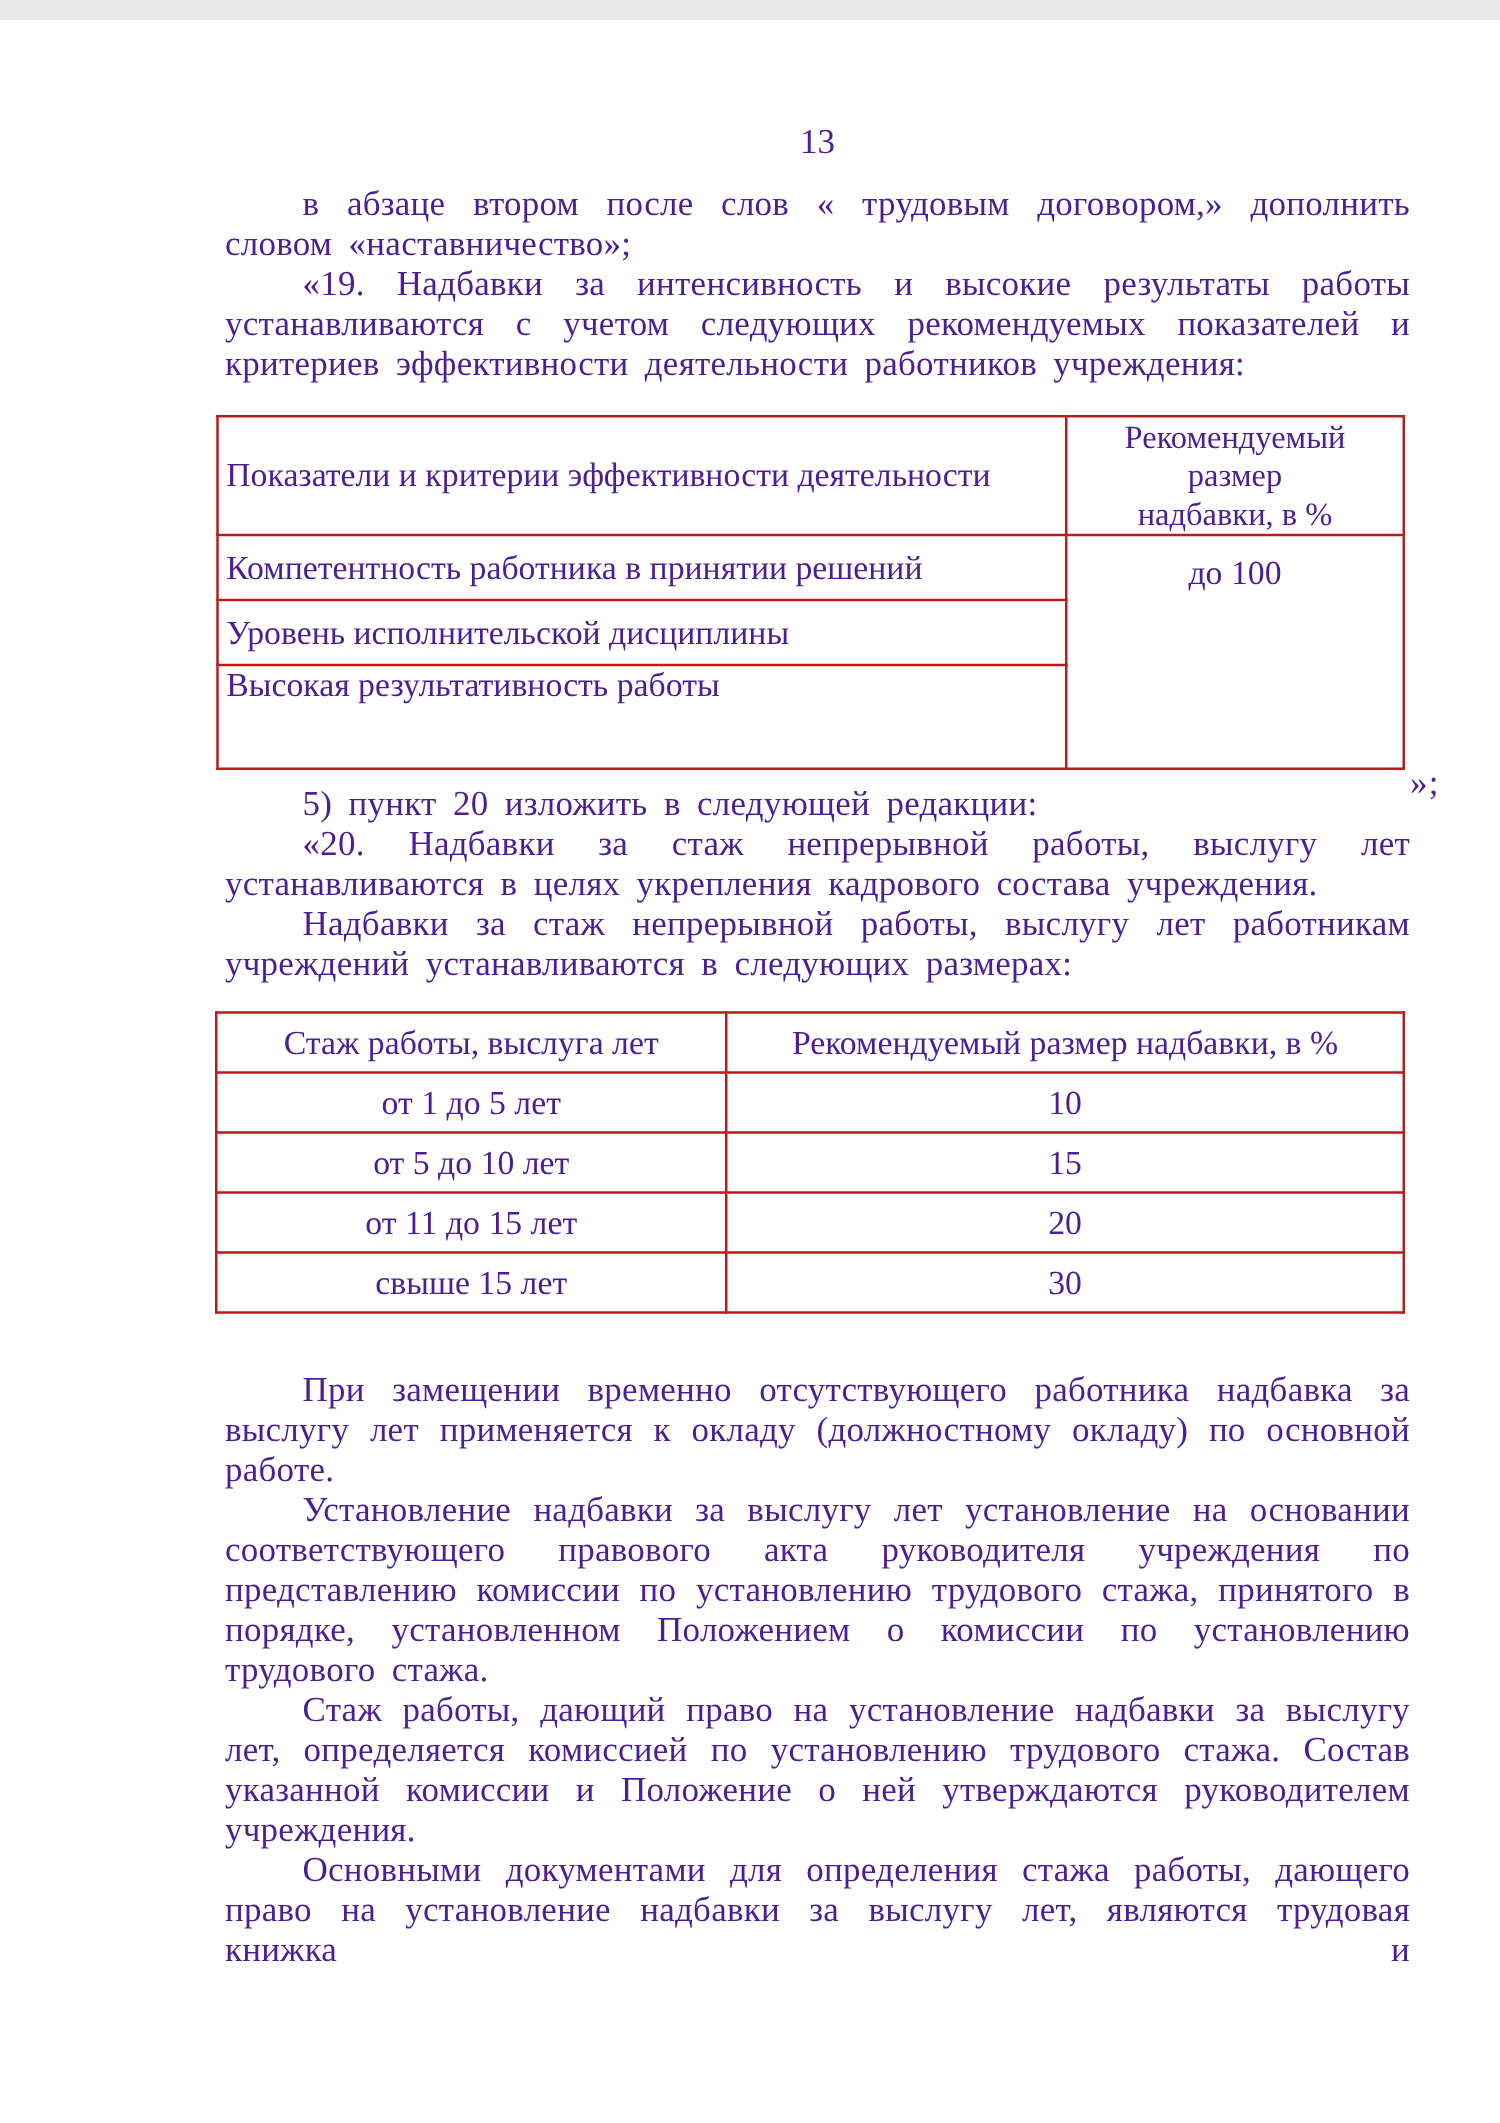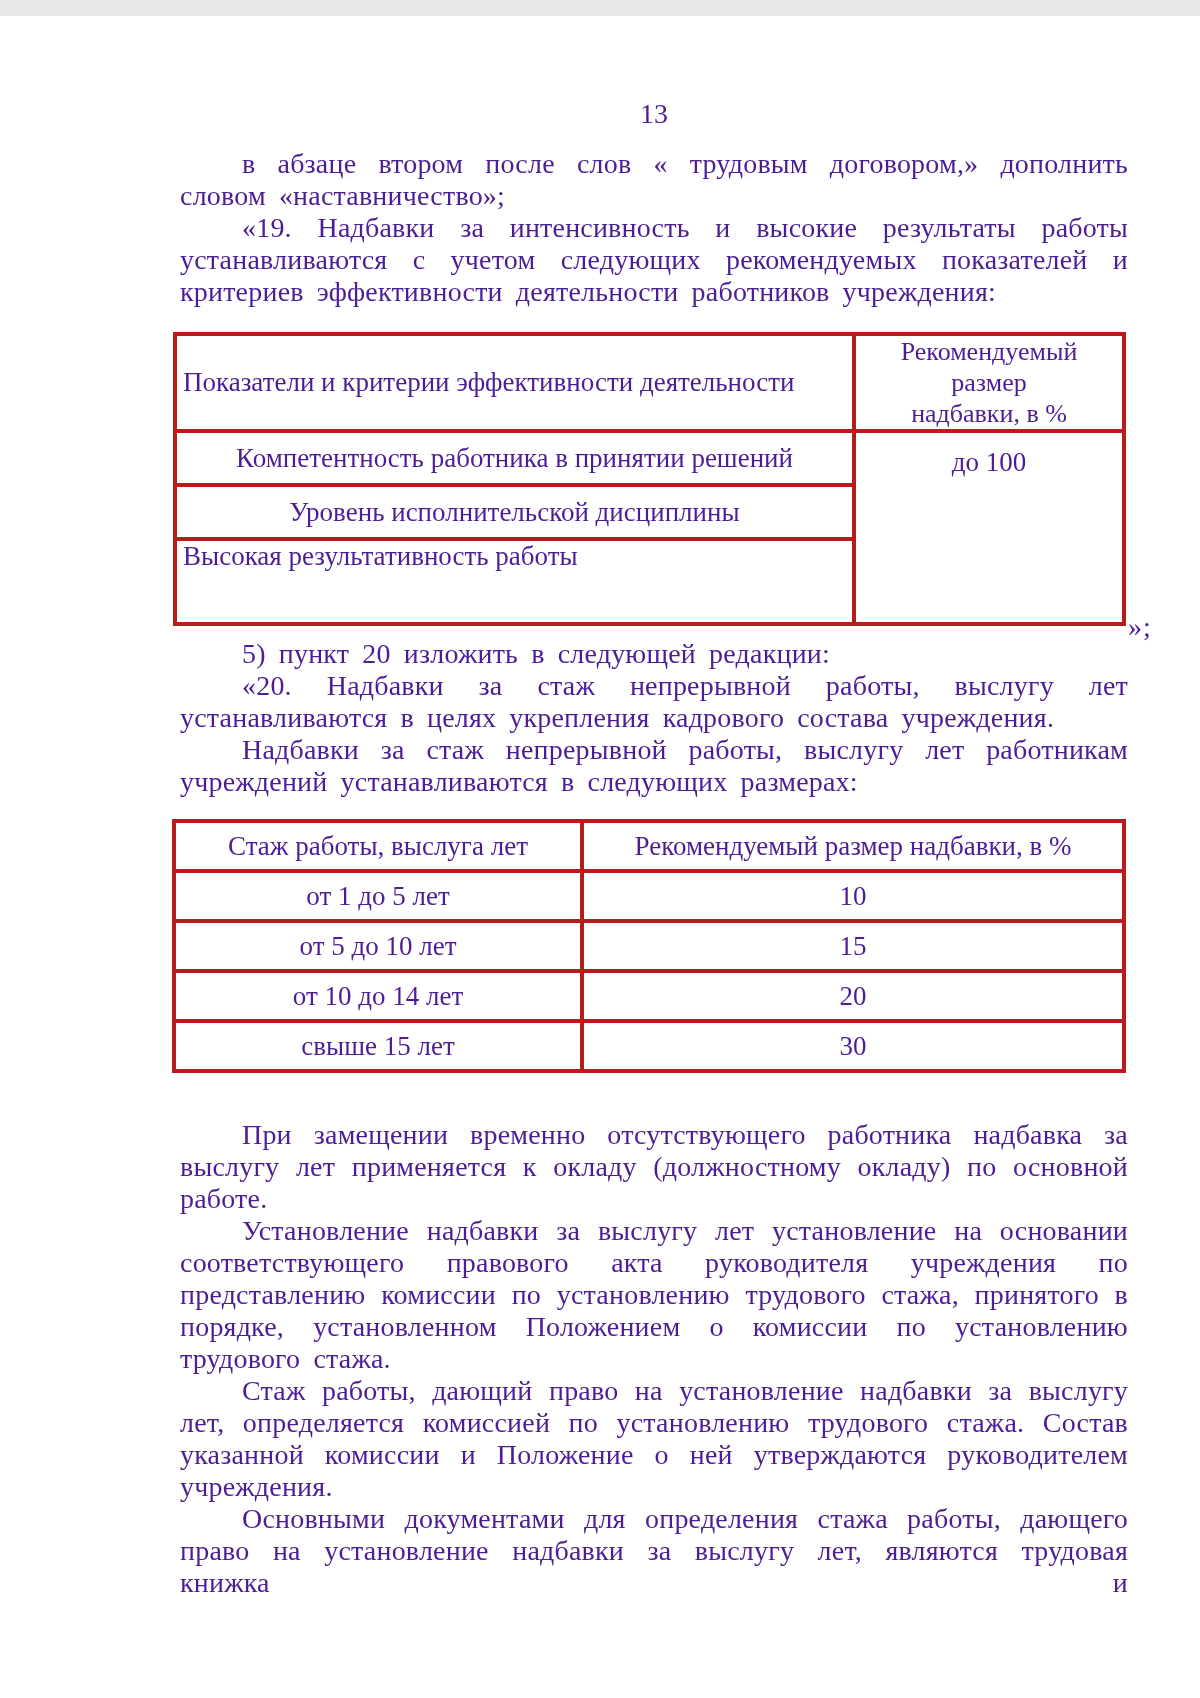--- a/index.html
+++ b/index.html
@@ -42,35 +42,35 @@
   p.indent { text-indent: 62px; }
   p.last-justify { text-align-last: justify; }
 
   table.doc-table {
     border-collapse: collapse;
     table-layout: fixed;
     font-size: 27px;
     line-height: 31px;
   }
   table.doc-table td {
-    border: 4px solid #b91c1c;
+    border: 2px solid #b91c1c;
     padding: 0 6px;
     vertical-align: middle;
     overflow: hidden;
   }
   
   table.t1 {
     width: 949px;
     margin: 24px 0 0 -7px;
   }
   .t1 col.c1 { width: 679px; }
   .t1 col.c2 { width: 270px; }
   .t1 td.hdr-left { height: 73px; text-align: left; }
   .t1 td.hdr-right { text-align: center; font-size: 26px; }
-  .t1 td.row-cell { height: 50px; text-align: center; }
+  .t1 td.row-cell { height: 50px; text-align: left; }
   .t1 td.row-cell-last { height: 81px; text-align: left; vertical-align: top; }
   .t1 td.value-cell {
     text-align: center;
     vertical-align: top;
     padding-top: 14px;
   }
   .block { display: block; }
 
   
   table.t2 {
@@ -148,21 +148,21 @@
         </tr>
         <tr>
           <td class="row">от 1 до 5 лет</td>
           <td class="row">10</td>
         </tr>
         <tr>
           <td class="row">от 5 до 10 лет</td>
           <td class="row">15</td>
         </tr>
         <tr>
-          <td class="row">от 10 до 14 лет</td>
+          <td class="row">от 11 до 15 лет</td>
           <td class="row">20</td>
         </tr>
         <tr>
           <td class="row">свыше 15 лет</td>
           <td class="row">30</td>
         </tr>
       </tbody>
     </table>
 
     <p class="para indent mt-p7">При замещении временно отсутствующего работника надбавка за выслугу лет применяется к окладу (должностному окладу) по основной работе.</p>

